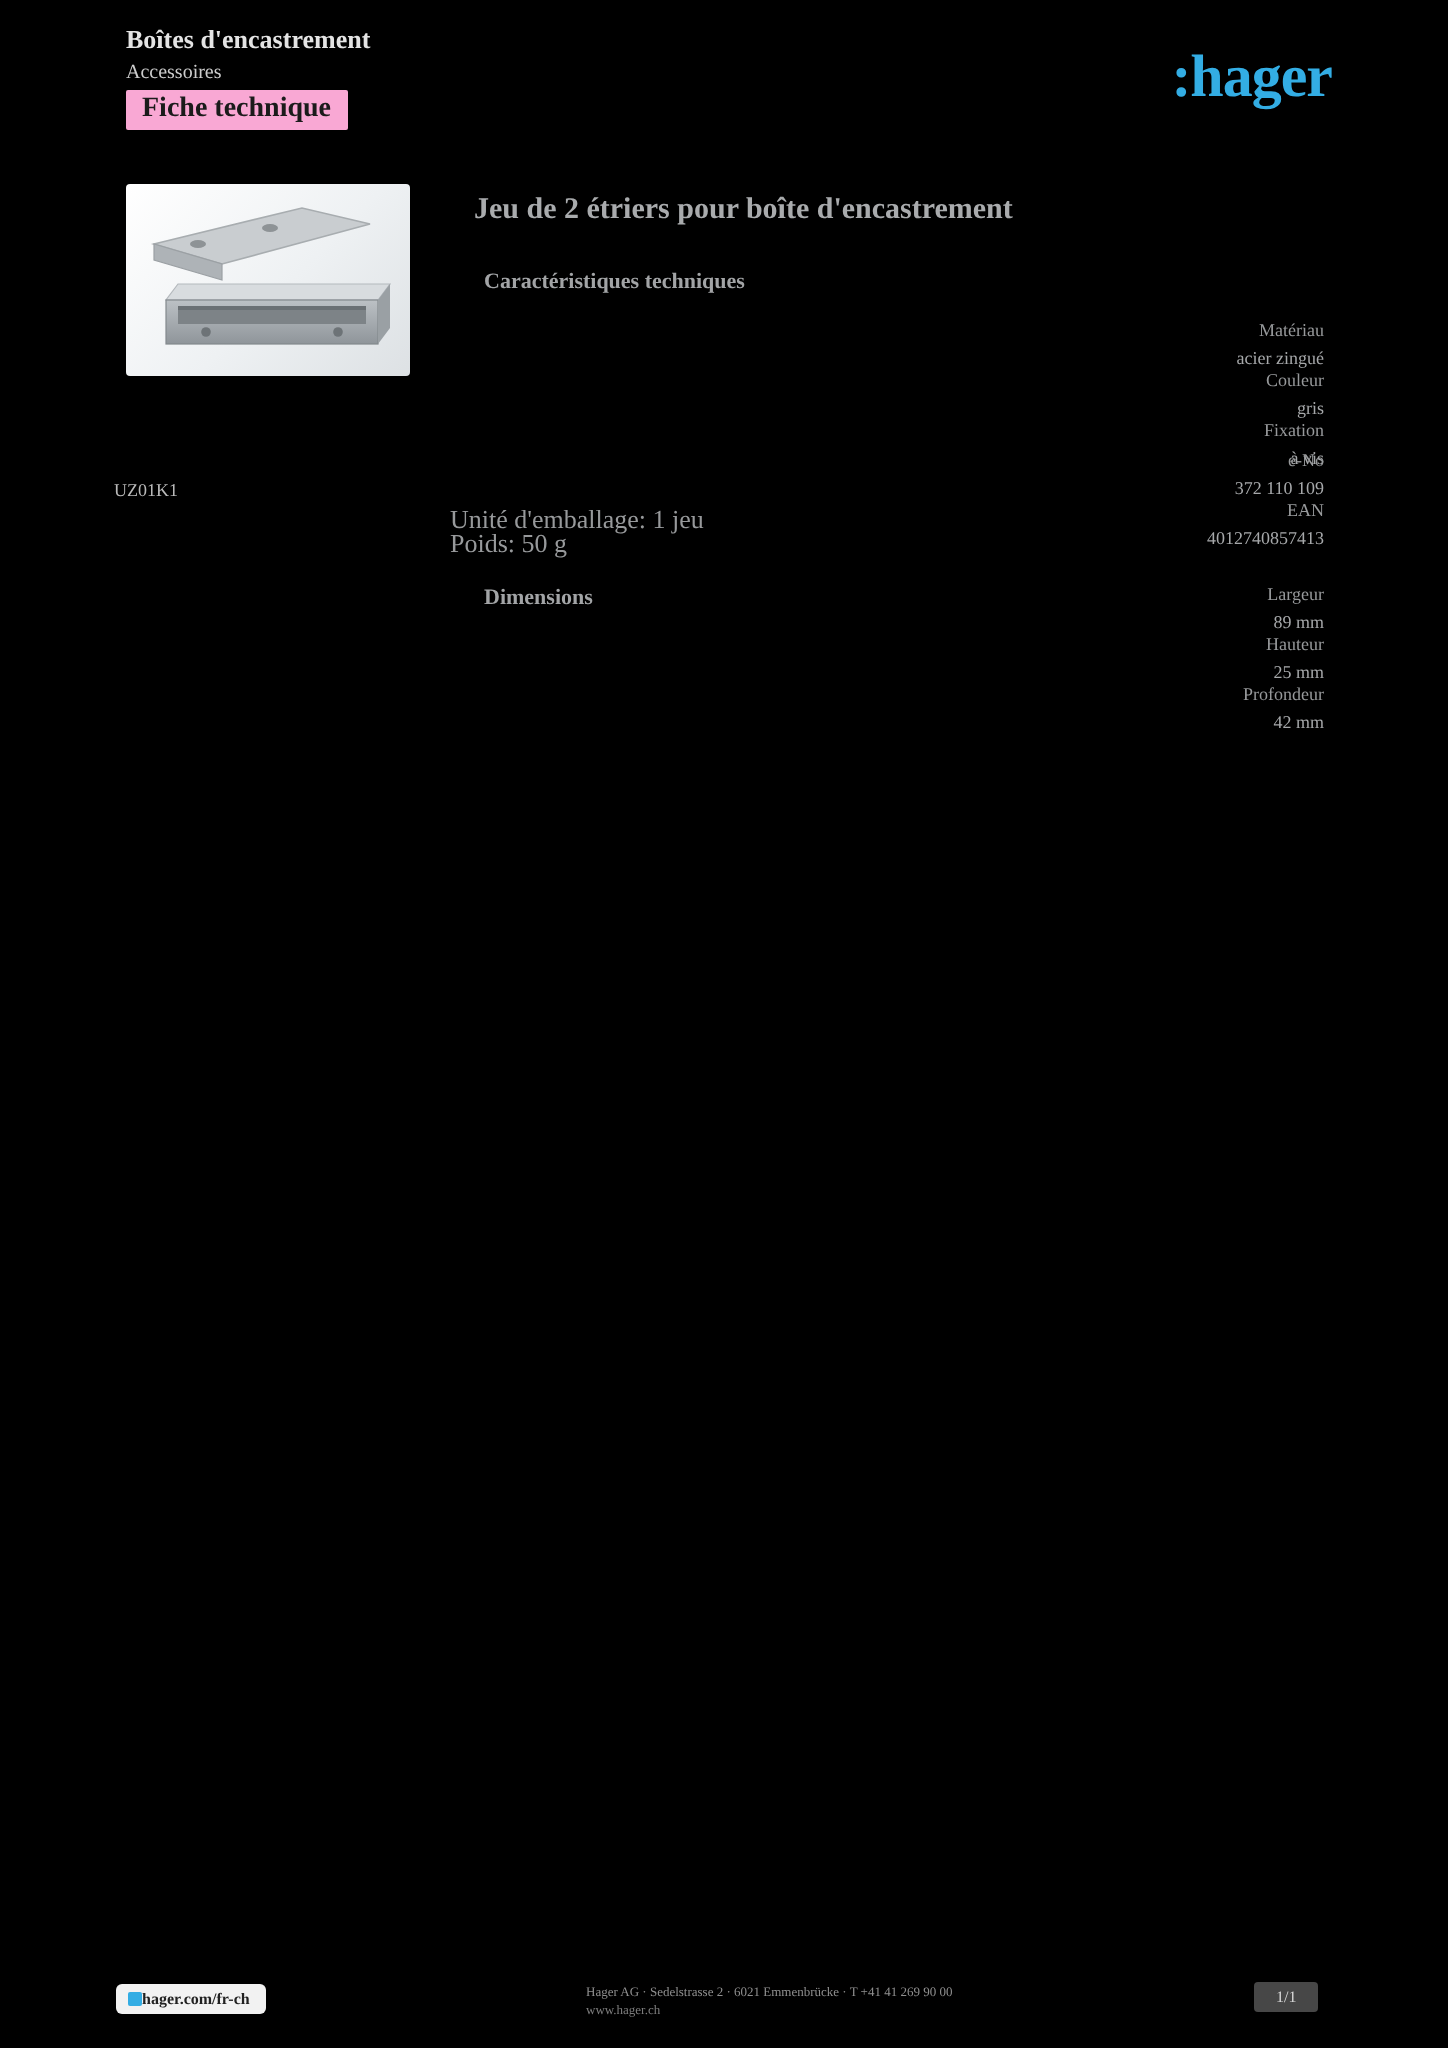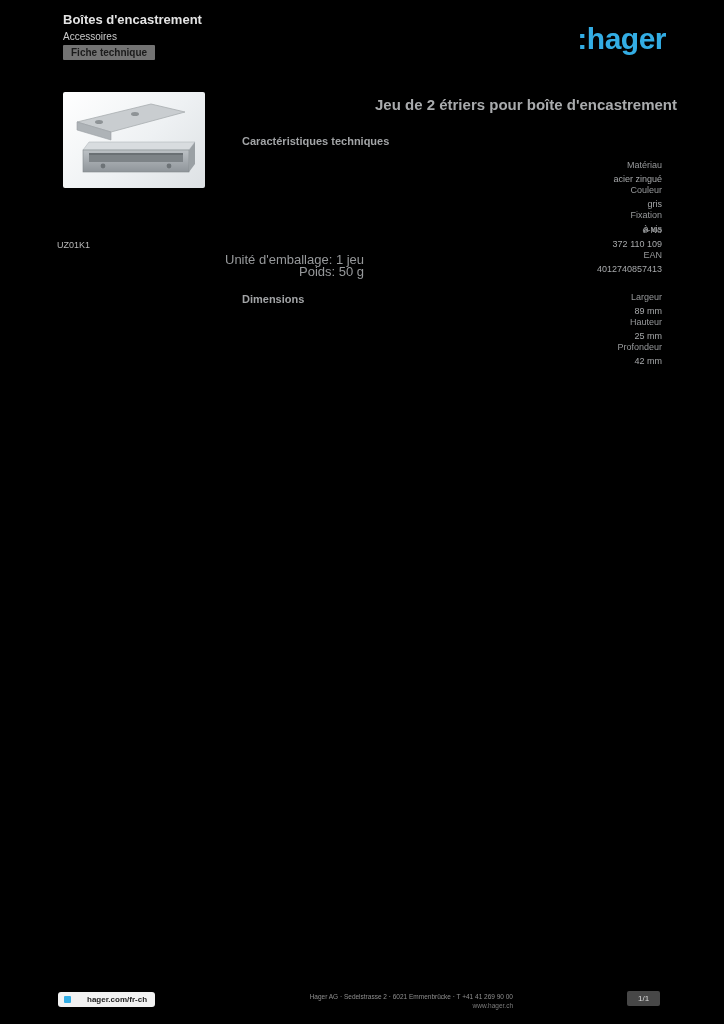--- a/index.html
+++ b/index.html
@@ -1,24 +1,24 @@
 <!DOCTYPE html>
 <html style="--accent: #33ade4;"><head>
 <meta charset="utf-8">
 <style>
   html,body{margin:0;padding:0;background:#000;}
   .page{
     position:relative;width:724px;height:1024px;background:#000;overflow:hidden;
-    font-family:Liberation Sans, sans-serif;color:#97999b;text-align:right;
+    font-family:Liberation Serif, serif;color:#97999b;
   }
   
   .hdr-line1{position:absolute;left:63px;top:12px;font-size:13px;font-weight:bold;color:#e4e4e4;}
   .hdr-line2{position:absolute;left:63px;top:31px;font-size:10px;color:#cccccc;}
-  .hdr-badge{position:absolute;left:63px;top:45px;background:#737373;color:#1b1b1b;
-    font-size:10px;font-weight:bold;padding:2px 8px;border-radius:1px;}
+  .hdr-badge{position:absolute;left:63px;top:45px;background:#f9a8d4;color:#1b1b1b;
+    font-size:14px;font-weight:bold;padding:2px 8px;border-radius:1px;}
   .logo{position:absolute;right:58px;top:22px;font-size:30px;font-weight:bold;
     color:var(--accent,#33ade4);letter-spacing:-0.5px;}
   
   .photo{position:absolute;left:63px;top:92px;width:142px;height:96px;border-radius:2px;
     background:linear-gradient(135deg,#ffffff 0%,#eef1f3 55%,#dde1e4 100%);overflow:hidden;}
   .photo svg{display:block;}
   .ref{position:absolute;left:57px;top:240px;font-size:9px;color:#b9b9b9;}
   
   .title{position:absolute;left:225px;top:84px;width:440px;margin:12px;
     font-size:15px;font-weight:bold;color:#a9abad;line-height:18px;}
@@ -28,21 +28,21 @@
   .rows{position:absolute;left:225px;width:437px;}
   .g1{top:160px;}
   .g2{top:225px;}
   .g3{top:292px;}
   .spec-row{display:flex;align-items:flex-end;font-size:9px;line-height:11px;color:#97999b;flex-direction:column;}
   .spec-row .label{white-space:nowrap;}
   .spec-row .leader{flex:1;border-bottom:1px dotted #6e6e6e;margin:0 4px 2px 4px;}
   .spec-row .value{white-space:nowrap;color:#a6a8aa;}
   .notes{position:absolute;left:225px;top:254px;font-size:13px;line-height:12px;color:#97999b;}
   
-  .f-link{position:absolute;left:58px;top:992px;display:flex;align-items:center;gap:16px;
+  .f-link{position:absolute;left:58px;top:992px;display:flex;align-items:center;gap:0;
     background:#f2f2f2;border-radius:3px;padding:3px 8px 3px 6px;
     font-size:8px;font-weight:bold;color:#222;cursor:pointer;}
   .f-mark{width:7px;height:7px;background:var(--accent,#33ade4);display:inline-block;border-radius:1px;}
   .f-center{position:absolute;left:293px;top:993px;width:220px;font-size:6.5px;line-height:8px;color:#8f8f8f;}
   .f-sub{margin-top:1px;color:#7d7d7d;}
   .f-page{position:absolute;left:627px;top:991px;background:#474747;color:#d9d9d9;
     font-size:8px;padding:3px 11px;border-radius:2px;}
 </style>
 </head>
 <body>

